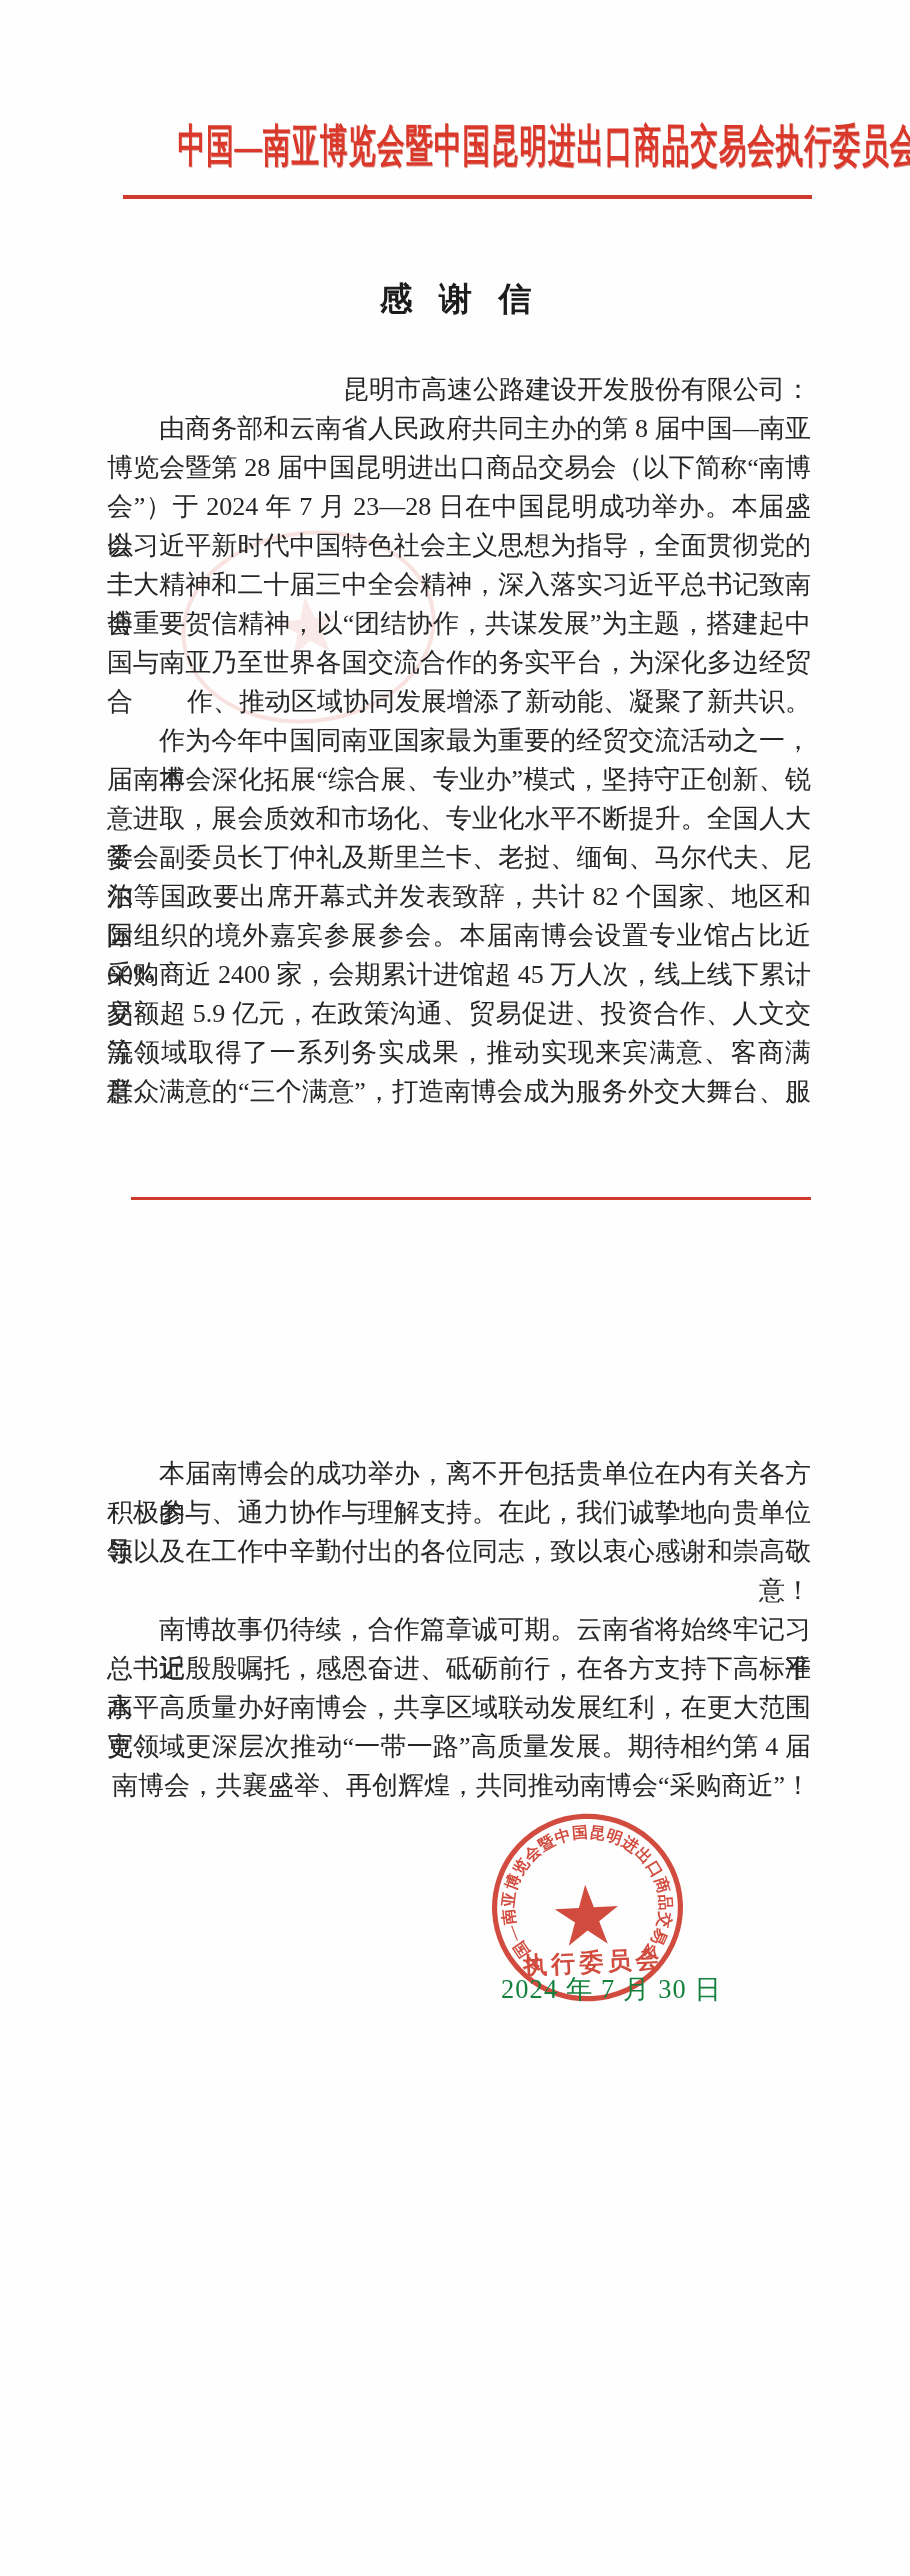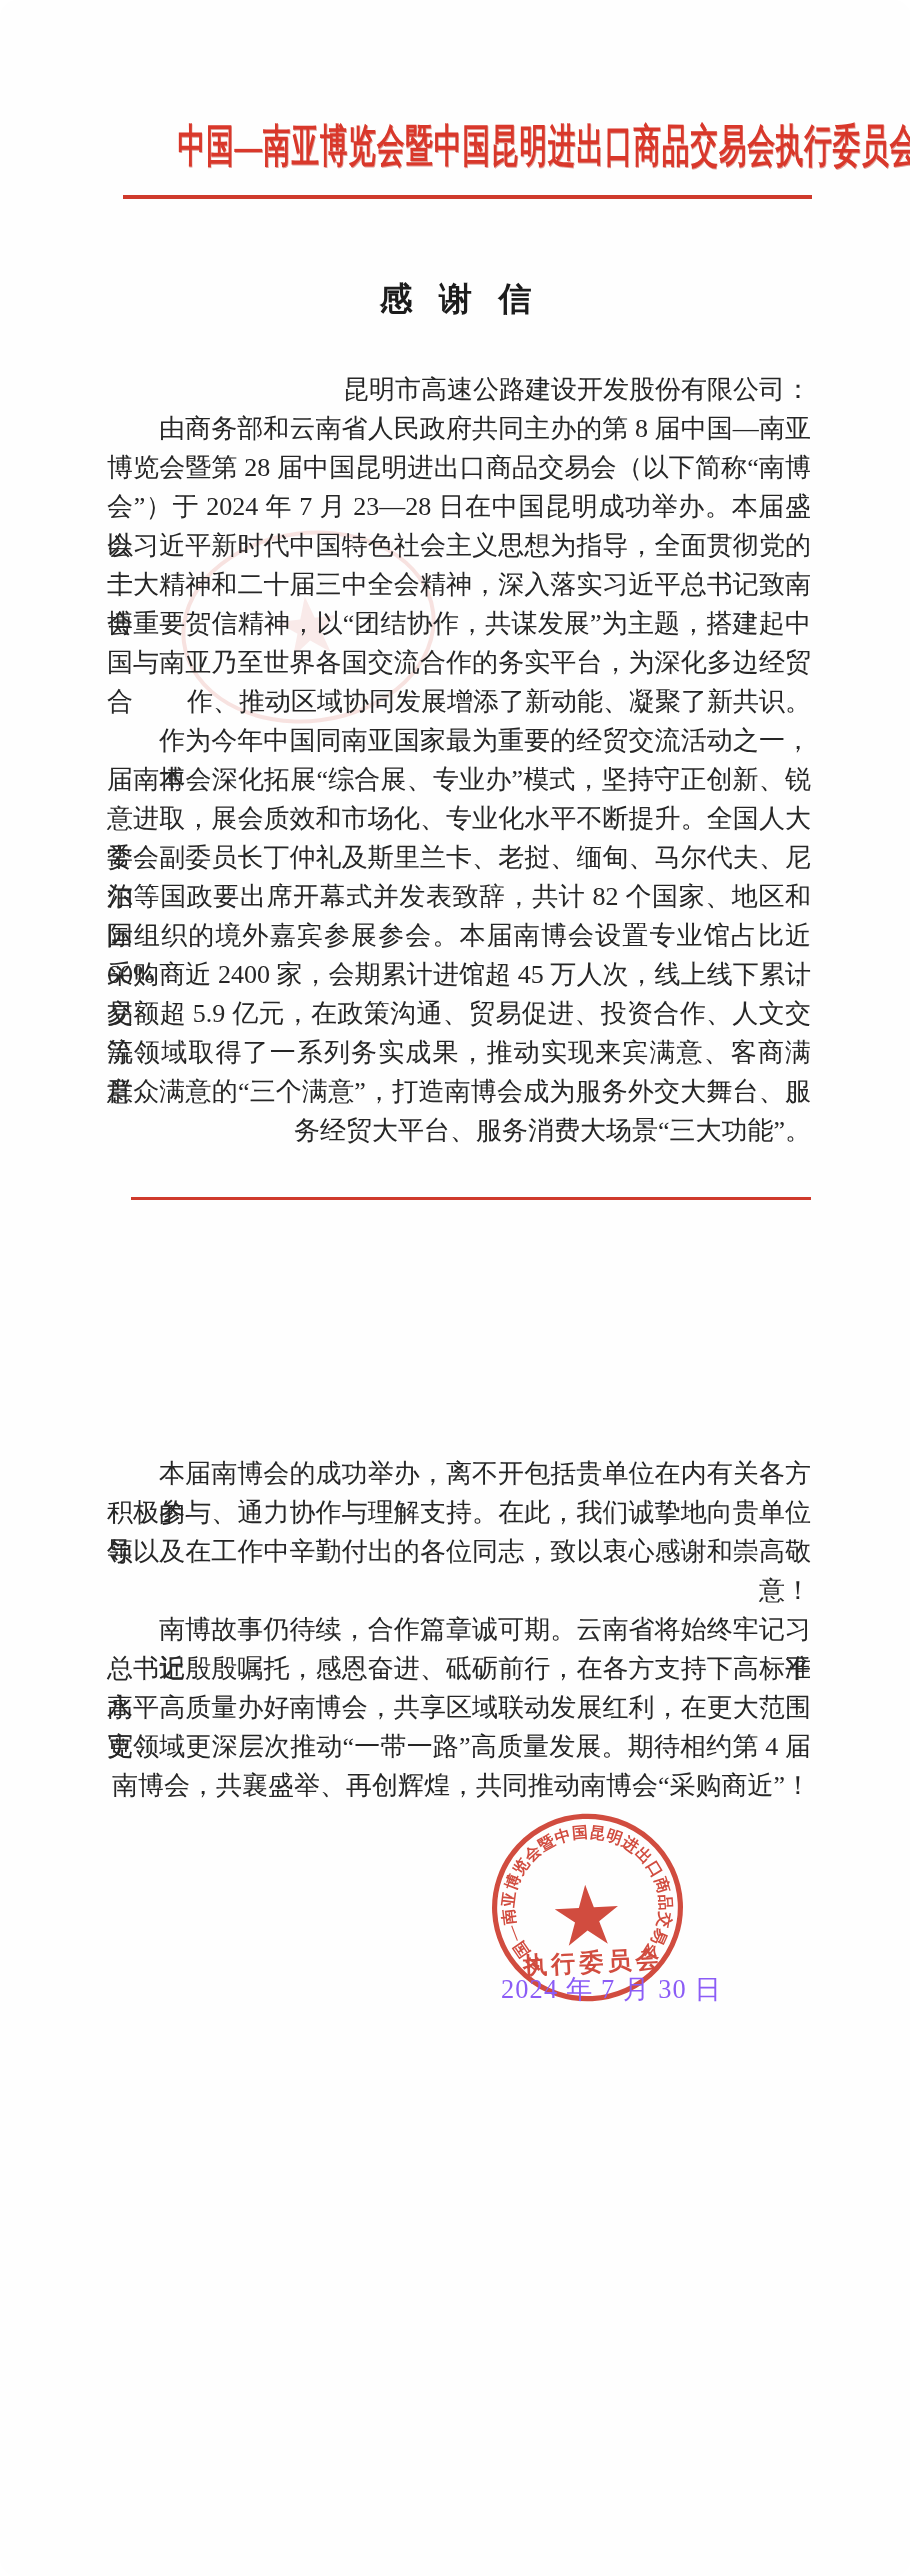--- a/index.html
+++ b/index.html
@@ -108,21 +108,21 @@
     opacity: 0.9;
     transform: rotate(-3deg);
   }
   .date {
     position: absolute;
     left: 501px;
     top: 1972px;
     z-index: 6;
     font-size: 26.4px;
     letter-spacing: 1.1px;
-    color: #8b5cf6;
+    color: #15803d;
     white-space: nowrap;
   }
 </style>
 </head>
 <body>
 
 <div class="doc">
 
   <div class="header-title">中国—南亚博览会暨中国昆明进出口商品交易会执行委员会</div>
   <div class="rule rule-top"></div>
@@ -146,21 +146,20 @@
     <div class="ln ind j">作为今年中国同南亚国家最为重要的经贸交流活动之一，本</div>
     <div class="ln j">届南博会深化拓展“综合展、专业办”模式，坚持守正创新、锐</div>
     <div class="ln j">意进取，展会质效和市场化、专业化水平不断提升。全国人大常</div>
     <div class="ln j">委会副委员长丁仲礼及斯里兰卡、老挝、缅甸、马尔代夫、尼泊</div>
     <div class="ln j">尔等国政要出席开幕式并发表致辞，共计 82 个国家、地区和国</div>
     <div class="ln j">际组织的境外嘉宾参展参会。本届南博会设置专业馆占比近 60%，</div>
     <div class="ln j">采购商近 2400 家，会期累计进馆超 45 万人次，线上线下累计交</div>
     <div class="ln j">易额超 5.9 亿元，在政策沟通、贸易促进、投资合作、人文交流</div>
     <div class="ln j">等领域取得了一系列务实成果，推动实现来宾满意、客商满意、</div>
     <div class="ln j">群众满意的“三个满意”，打造南博会成为服务外交大舞台、服</div>
-    <div class="ln">务经贸大平台、服务消费大场景“三大功能”。</div>
   </div>
 
   <div class="rule rule-bottom"></div>
 
   <div class="body-text page2">
     <div class="ln ind j">本届南博会的成功举办，离不开包括贵单位在内有关各方的</div>
     <div class="ln j">积极参与、通力协作与理解支持。在此，我们诚挚地向贵单位领</div>
     <div class="ln j">导以及在工作中辛勤付出的各位同志，致以衷心感谢和崇高敬</div>
     <div class="ln">意！</div>
     <div class="ln ind j">南博故事仍待续，合作篇章诚可期。云南省将始终牢记习近平</div>

